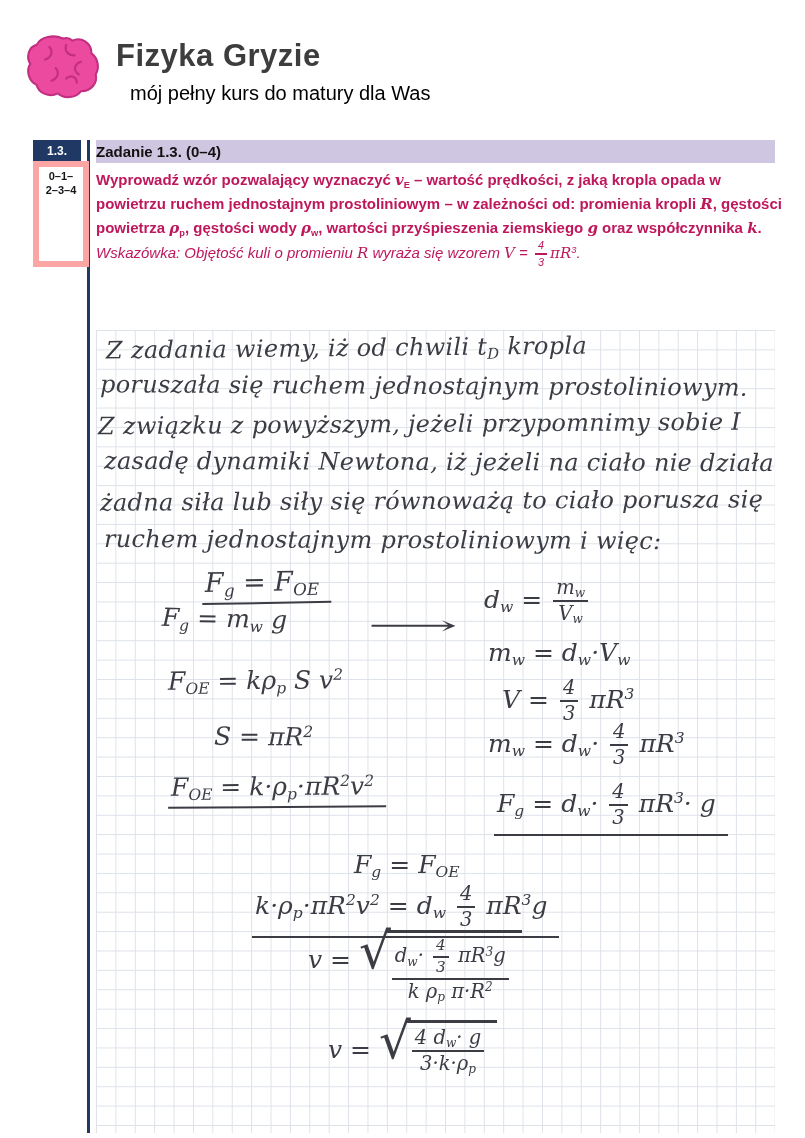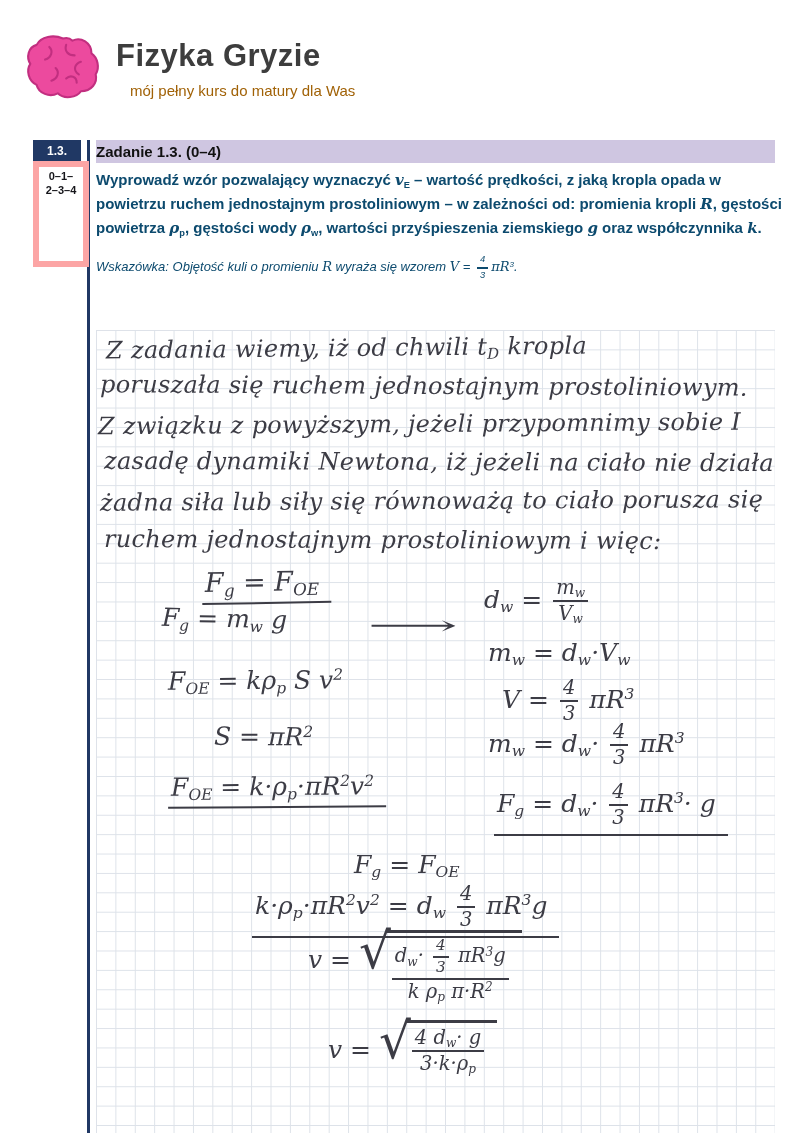--- a/index.html
+++ b/index.html
@@ -2,36 +2,36 @@
 <html><head>
 <meta charset="utf-8">
 <style>
   html,body{margin:0;padding:0;background:#ffffff;}
   body{width:805px;height:1138px;overflow:hidden;font-family:"Liberation Sans",sans-serif;}
   .page{position:relative;width:693px;height:1138px;background:#ffffff;}
 
   
   .logo{position:absolute;left:24px;top:32px;width:78px;height:70px;}
   .brand-title{position:absolute;left:116px;top:38px;font-size:31px;font-weight:bold;color:#3d3d3d;letter-spacing:0.5px;}
-  .brand-sub{position:absolute;left:130px;top:82px;font-size:15px;color:#a16207;}
+  .brand-sub{position:absolute;left:130px;top:82px;font-size:20px;color:#000000;}
 
   
   .vrule{position:absolute;left:87px;top:140px;width:3px;height:993px;background:#203864;}
   .badge{position:absolute;left:33px;top:140px;width:48px;height:21px;background:#203864;color:#ffffff;
          font-size:12px;font-weight:bold;display:flex;align-items:center;justify-content:center;}
   .points{position:absolute;left:33px;top:161px;width:44px;height:92px;border:6px solid #fca5a5;background:#ffffff;
           font-size:11px;font-weight:bold;color:#15151a;text-align:center;padding-top:2px;line-height:14px;}
 
   
   .headbar{position:absolute;left:96px;top:140px;width:679px;height:23px;background:#cfc6e1;
            display:flex;align-items:center;padding-left:0;box-sizing:border-box;}
   .headbar .ht{font-size:15px;font-weight:bold;color:#111111;}
-  .bodytext{position:absolute;left:96px;top:168px;width:690px;color:#0c4a6e;}
+  .bodytext{position:absolute;left:96px;top:168px;width:690px;color:#be185d;}
   .para{font-size:15px;font-weight:bold;line-height:24px;}
-  .hint{font-size:13px;font-style:italic;font-weight:normal;margin-top:15px;line-height:22px;}
+  .hint{font-size:15px;font-style:italic;font-weight:normal;line-height:22px;}
   .mi{font-family:"DejaVu Serif",serif;font-style:italic;}
   sub{font-size:0.62em;vertical-align:-0.28em;line-height:0;}
   sup{font-size:0.62em;vertical-align:0.55em;line-height:0;}
 
   
   .frac{display:inline-flex;flex-direction:column;align-items:center;vertical-align:middle;margin:0 3px;line-height:1.05;font-size:0.78em;}
   .frac .num{border-bottom:2px solid currentColor;padding:0 3px 2px;}
   .frac .den{padding-top:2px;}
   .hint .frac{font-size:0.72em;}
   .sqrt{display:inline-flex;align-items:flex-start;}

